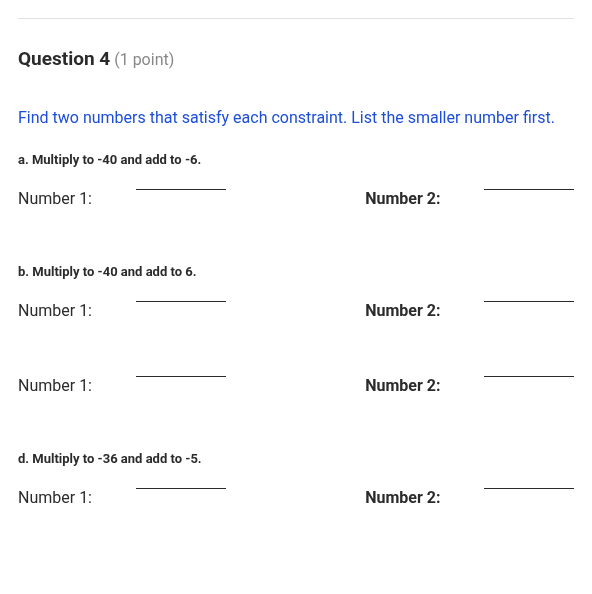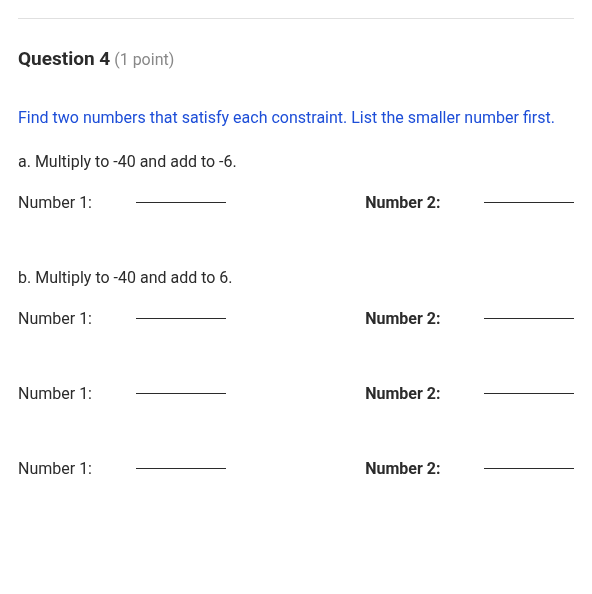--- a/index.html
+++ b/index.html
@@ -40,29 +40,30 @@
       line-height: 1.5;
       margin-bottom: 22px;
     }
     .subpart {
       margin-bottom: 56px;
     }
     .subpart:last-child {
       margin-bottom: 0;
     }
     .constraint {
-      font-size: 16px;
+      font-size: 13px;
       color: #2b2b2b;
       margin-bottom: 22px;
+      font-weight: bold;
     }
     .answer-row {
       font-size: 16px;
       color: #2b2b2b;
       display: flex;
-      align-items: center;
+      align-items: flex-start;
       gap: 40px;
     }
     .answer-label-1 {
       white-space: nowrap;
     }
     .blank {
       display: inline-block;
       border-bottom: 1px solid #2b2b2b;
       width: 105px;
       margin-left: 4px;
@@ -114,20 +115,21 @@
   <div class="answer-row">
     <span class="answer-label-1">Number 1:</span>
     <span class="blank"></span>
     <span class="gap"></span>
     <span class="answer-label-2">Number 2:</span>
     <span class="blank"></span>
   </div>
 </div>
 
 <div class="subpart">
+  <p class="constraint">d.  Multiply to -36 and add to -5.</p>
   <div class="answer-row">
     <span class="answer-label-1">Number 1:</span>
     <span class="blank"></span>
     <span class="gap"></span>
     <span class="answer-label-2">Number 2:</span>
     <span class="blank"></span>
   </div>
 </div>
 
 </body></html>

